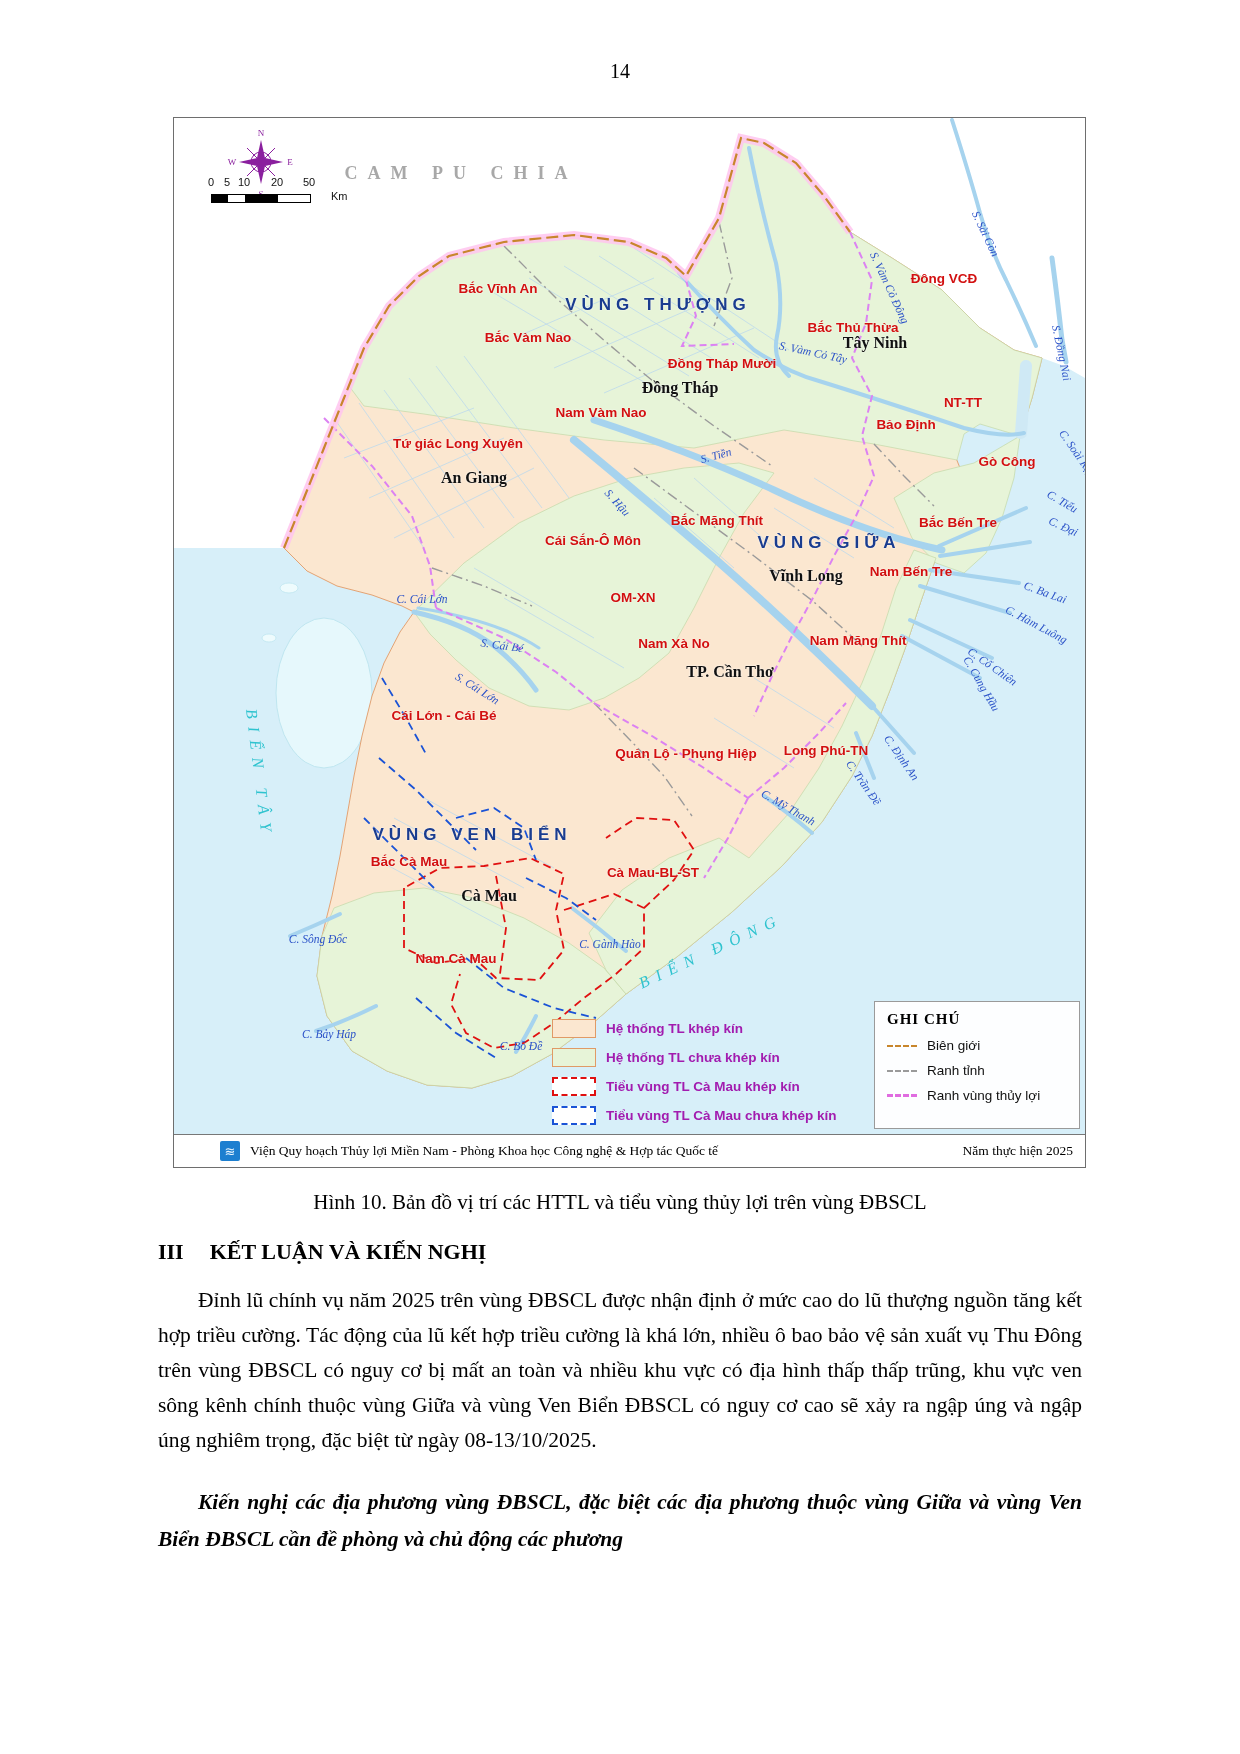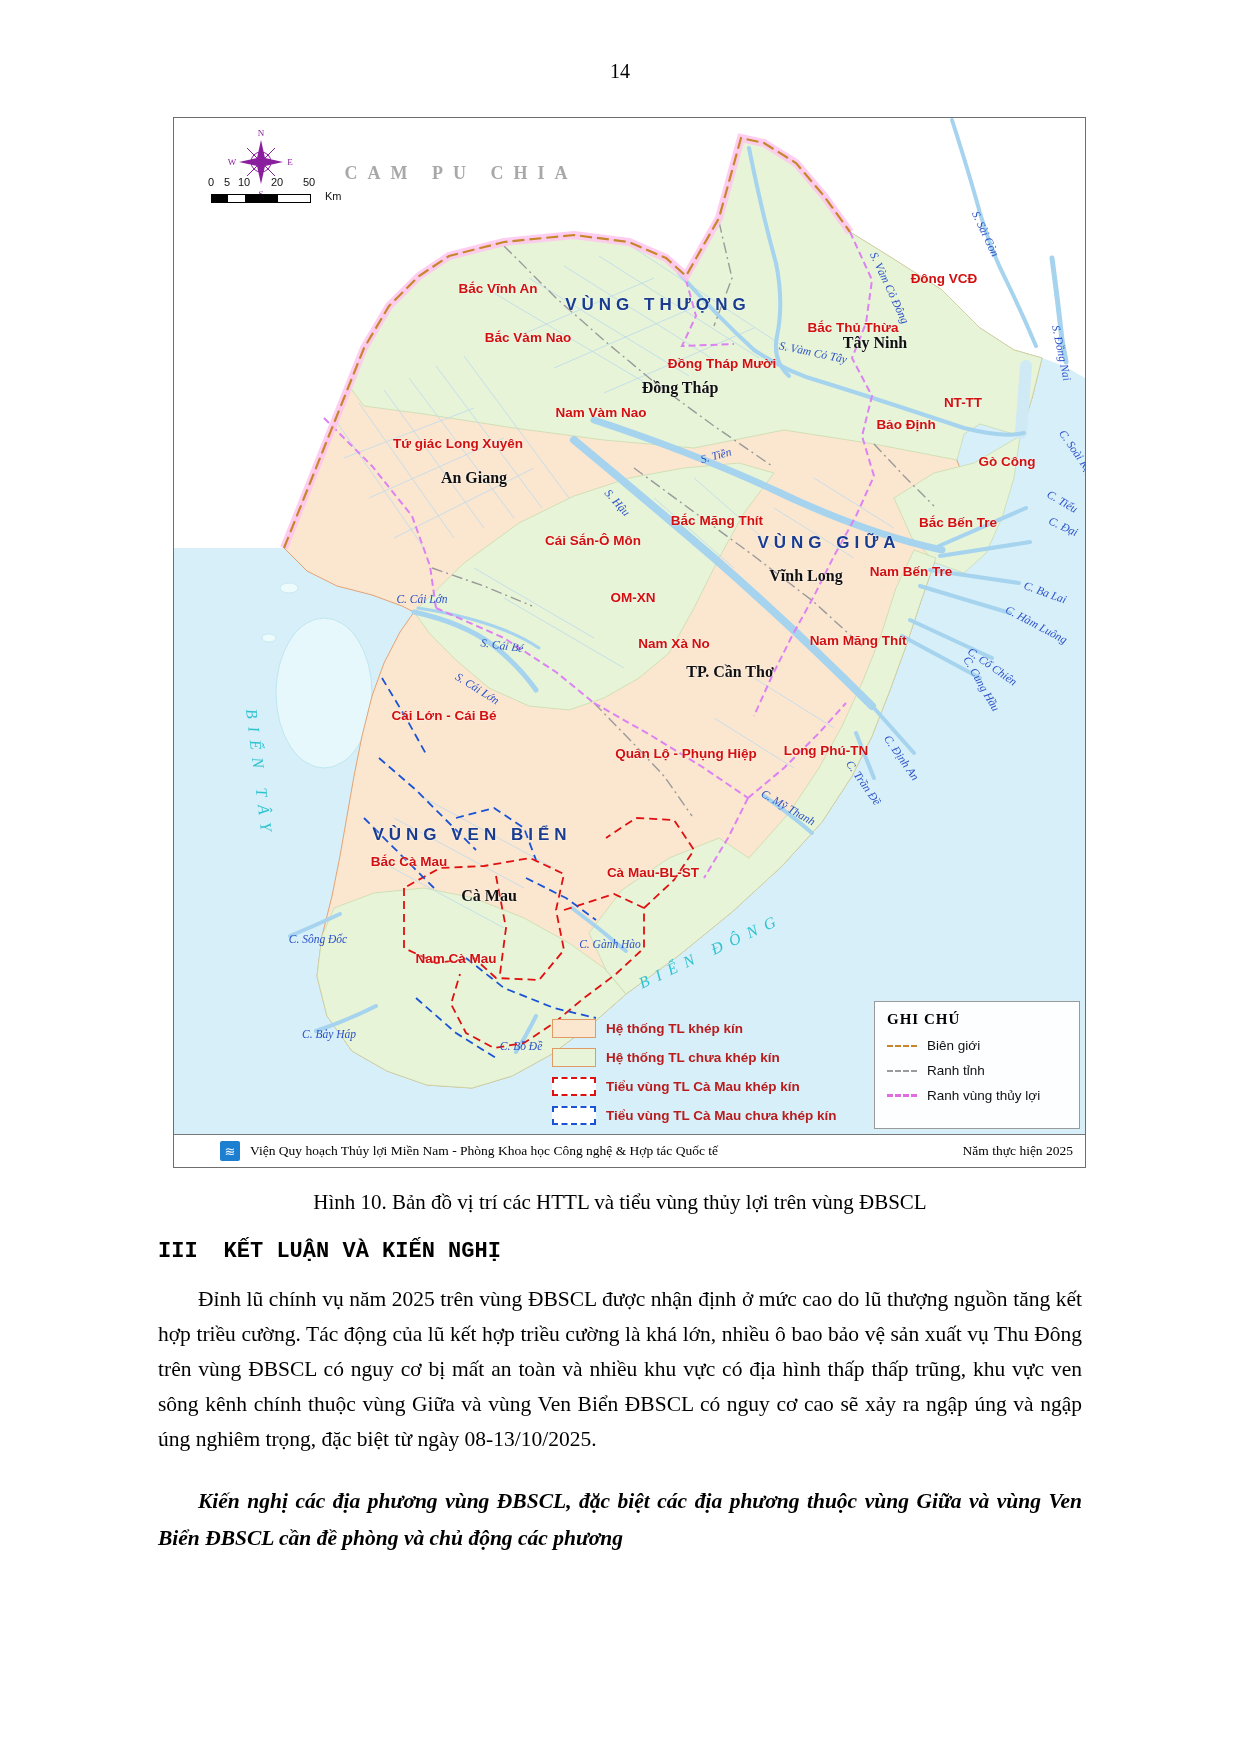--- a/index.html
+++ b/index.html
@@ -21,31 +21,31 @@
   .mlabel.prov{color:#111;font-family:"Liberation Serif",serif;font-weight:bold;font-size:16px;text-shadow:0 0 2px #fff;}
   .mlabel.river{color:#2b52c8;font-family:"Liberation Serif",serif;font-style:italic;font-size:11.5px;}
   .mlabel.sea{color:#2fc3cf;font-family:"Liberation Serif",serif;font-style:italic;font-size:16px;letter-spacing:8px;}
   .mlabel.country{color:#a8a8a8;font-family:"Liberation Serif",serif;font-weight:bold;font-size:18px;letter-spacing:10px;}
 
   
   .scalebar{position:absolute;left:28px;top:58px;width:150px;height:34px;font-family:"Liberation Sans",sans-serif;}
   .scalebar .tick{position:absolute;top:0;transform:translateX(-50%);font-size:11px;color:#111;}
   .scalebar .bar{position:absolute;left:9px;top:18px;width:98px;height:7px;border:1px solid #000;display:flex;}
   .scalebar .bar i{display:block;height:100%;}
-  .scalebar .unit{position:absolute;left:108px;top:14px;font-size:11px;color:#111;padding-left:15px;}
+  .scalebar .unit{position:absolute;left:114px;top:14px;font-size:11px;color:#111;padding-left:15px;}
 
   
   .legend{position:absolute;left:378px;top:896px;}
   .legend-row{display:flex;align-items:center;height:29px;gap:10px;}
   .sw{width:44px;height:19px;box-sizing:border-box;flex:0 0 auto;}
   .sw.peach{background:#fbe7d0;border:1.5px solid #e09a66;}
   .sw.green{background:#e7f4d8;border:1.5px solid #e09a66;}
   .sw.reddash{background:#fff;border:2px dashed #e01010;}
   .sw.bluedash{background:#fff;border:2px dashed #1a53d6;}
-  .legend-row b{font-family:"Liberation Sans",sans-serif;font-size:13.5px;color:#b91c1c;}
+  .legend-row b{font-family:"Liberation Sans",sans-serif;font-size:13.5px;color:#a21caf;}
 
   
   .ghichu{position:absolute;left:700px;top:883px;width:206px;height:128px;background:#fdfeff;
           border:1px solid #9a9a9a;box-sizing:border-box;padding:9px 12px;}
   .ghichu-title{font-weight:bold;font-size:15px;letter-spacing:1px;font-family:"Liberation Serif",serif;}
   .gc-row{display:flex;align-items:center;gap:10px;margin-top:10px;}
   .gc-line{width:30px;height:0;flex:0 0 auto;}
   .gc-line.border-line{border-top:2px dashed #c8862c;}
   .gc-line.province-line{border-top:2px dashed #9a9a9a;}
   .gc-line.zone-line{border-top:3px dashed #e06ce0;}
@@ -54,21 +54,21 @@
   
   .map-footer{position:absolute;left:0;right:0;bottom:0;height:32px;border-top:1px solid #777;
               display:flex;align-items:center;gap:10px;padding:0 12px 0 46px;font-size:13.5px;background:#fff;}
   .logo{width:20px;height:20px;flex:0 0 auto;border-radius:2px;background:#1d7fd0;color:#eaf6ff;
         display:flex;align-items:center;justify-content:center;font-size:13px;font-family:"DejaVu Sans",sans-serif;}
   .credit-right{margin-left:auto;}
 
   
   .text-col{position:absolute;left:158px;top:1190px;width:924px;}
   .caption{text-align:center;font-size:21px;margin:0;}
-  .section-heading{display:flex;gap:26px;font-weight:bold;font-size:22px;margin-top:24px;font-family:Liberation Mono, monospace;}
+  .section-heading{display:flex;gap:26px;font-weight:bold;font-size:22px;margin-top:24px;}
   .body-para{font-size:21.5px;line-height:35px;text-align:justify;text-indent:40px;margin:18px 0 0;}
   .body-para.emphasis{font-weight:bold;font-style:italic;margin-top:26px;line-height:37px;}
 </style>
 </head>
 <body>
 
 <div class="page">
 
   <div class="page-number">14</div>
 

